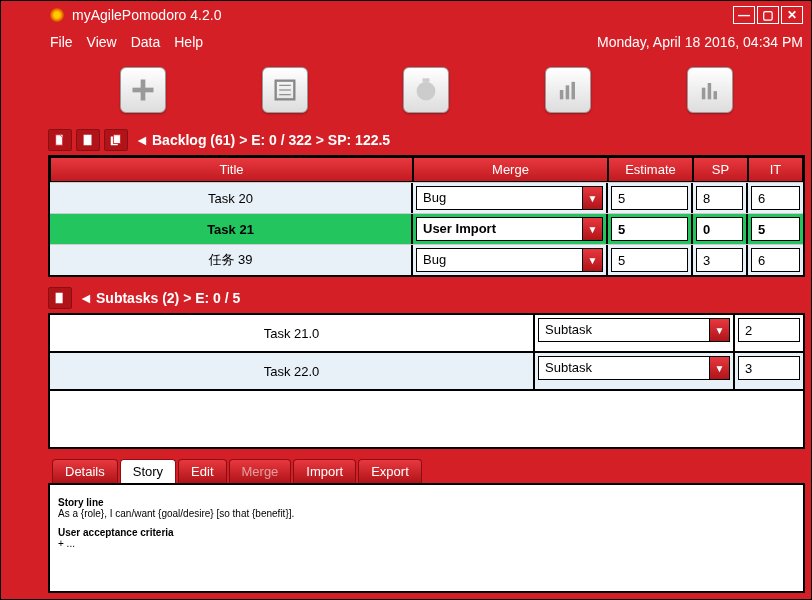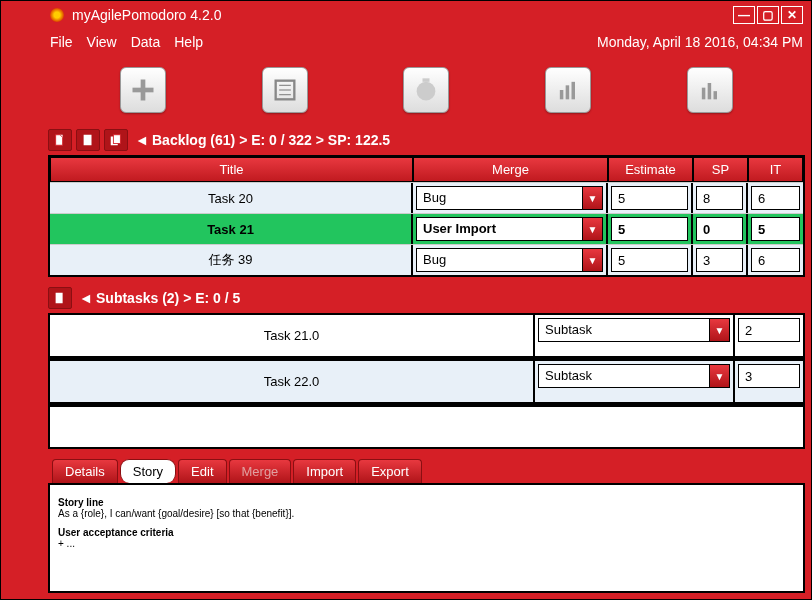--- a/index.html
+++ b/index.html
@@ -35,27 +35,27 @@
   .cell-title { flex: 1; justify-content: center; }
   .cell-type { width: 195px; padding: 3px; }
   .cell-est { width: 85px; padding: 3px; }
   .cell-sp { width: 55px; padding: 3px; }
   .cell-it { width: 55px; padding: 3px; border-right: none; }
   .dropdown { display: flex; width: 100%; height: 24px; border: 1px solid #000; background: #fff; }
   .dropdown span { flex: 1; padding: 3px 6px; }
   .dropdown .dd-btn { width: 20px; background: linear-gradient(#e8383f, #b01419); color: #fff; display: flex; align-items: center; justify-content: center; font-size: 10px; border-left: 1px solid #000; }
   .numinput { width: 100%; height: 24px; border: 1px solid #000; padding: 3px 6px; background: #fff; font-family: inherit; font-size: 13px; }
   .subtable { background: #fff; border: 2px solid #000; margin: 0 6px; flex: 1; min-height: 80px; }
-  .subrow { display: flex; border-bottom: 5px solid #000000; height: 46px; }
+  .subrow { display: flex; border-bottom: 2px solid #000000; height: 38px; }
   .subcell-title { flex: 1; display: flex; align-items: center; justify-content: center; border-right: 2px solid #000; }
   .subcell-type { width: 200px; padding: 3px; border-right: 2px solid #000; }
   .subcell-num { width: 68px; padding: 3px; }
   .tabs { display: flex; padding: 4px 10px 0 10px; background: #d51f26; margin-top: 6px; }
   .tab { padding: 4px 12px; background: linear-gradient(#e8383f, #b01419); color: #fff; border: 1px solid #8a0f12; border-bottom: none; border-radius: 4px 4px 0 0; margin-right: 2px; cursor: pointer; font-size: 13px; }
-  .tab.active { background: #fff; color: #000; border-radius: 9px; }
+  .tab.active { background: #fff; color: #000; }
   .tab.disabled { color: #e0a0a0; }
   .story-panel { background: #fff; border: 2px solid #000; margin: 0 6px 6px 6px; padding: 8px; font-size: 10px; height: 110px; overflow: auto; }
   .story-panel .heading { font-weight: bold; margin-top: 4px; }
   .story-panel p { margin-bottom: 8px; }
 </style>
 </head>
 <body>
 
 <div class="window">
   <div class="titlebar">

